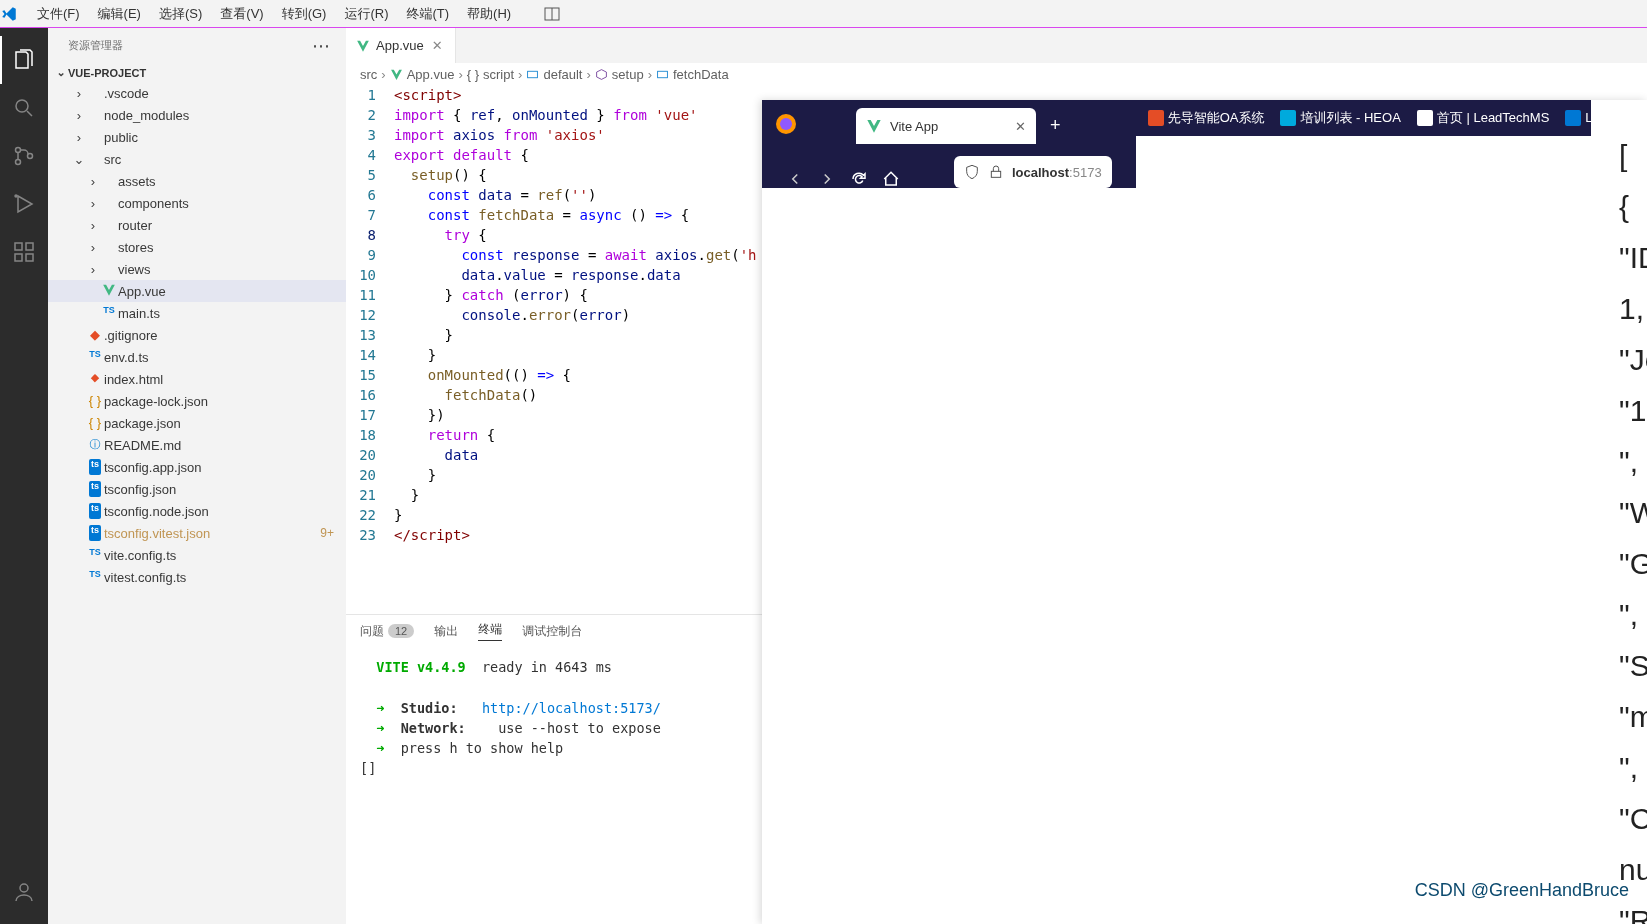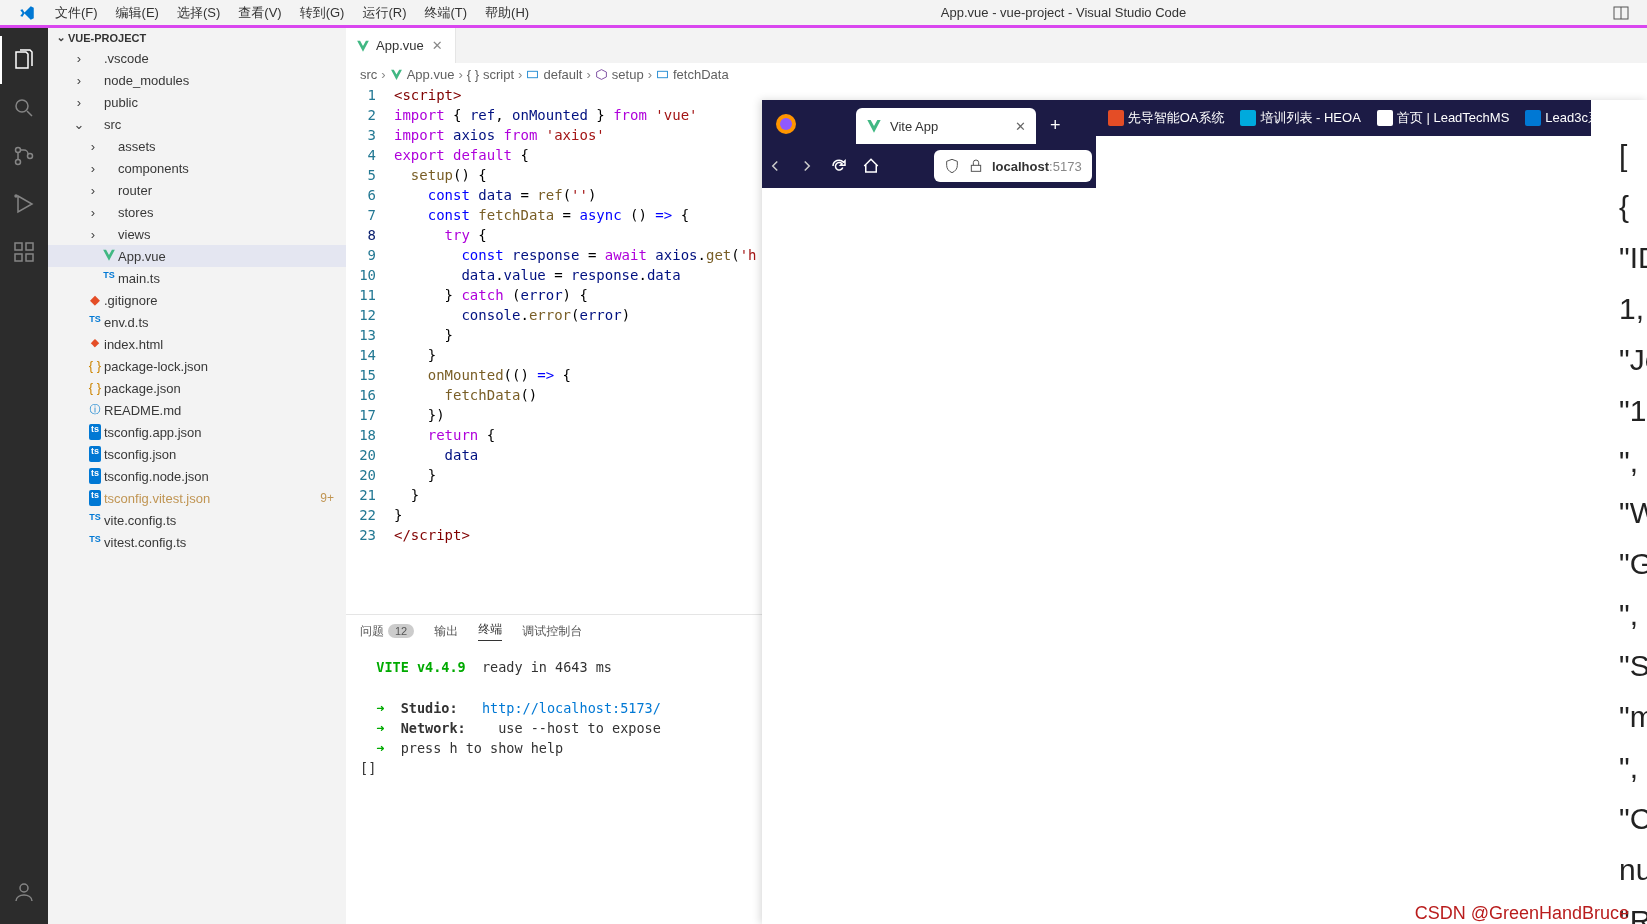--- a/index.html
+++ b/index.html
@@ -1,18 +1,18 @@
 <!DOCTYPE html>
 <html><head>
   <meta charset="utf-8">
   <style>
     * { margin: 0; padding: 0; box-sizing: border-box; }
     body { font-family: -apple-system, "Segoe UI", sans-serif; font-size: 13px; color: #333; overflow: hidden; height: 924px; width: 1647px; position: relative; background: #fff; }
     
-    .menubar { height: 28px; background: #f3f3f3; display: flex; align-items: center; padding: 0 18px; border-bottom: 3px solid #d946ef; }
+    .menubar { height: 28px; background: #f3f3f3; display: flex; align-items: center; padding: 0 0; border-bottom: 1px solid #d946ef; }
     .menubar-logo { width: 18px; height: 18px; margin-right: 10px; }
     .menu-item { padding: 0 9px; cursor: pointer; color: #333; }
     .menubar-title { flex: 1; text-align: center; color: #333; }
     .menubar-right { width: 40px; display: flex; justify-content: flex-end; }
     
     .main { display: flex; height: calc(100% - 28px); }
     
     .activity-bar { width: 48px; background: #2c2c2c; display: flex; flex-direction: column; align-items: center; padding-top: 8px; }
     .activity-item { width: 48px; height: 48px; display: flex; align-items: center; justify-content: center; color: #858585; cursor: pointer; position: relative; }
     .activity-item.active { color: #fff; }
@@ -59,44 +59,43 @@
     .t-arrow { color: #00aa00; }
     .t-bold { font-weight: bold; }
     
     .browser { position: absolute; top: 100px; left: 762px; right: 0; bottom: 0; background: #fff; box-shadow: -2px 0 8px rgba(0,0,0,0.15); display: flex; flex-direction: row; }
     .browser-top { background: #1c1b45; height: 88px; display: flex; flex-direction: column; }
     .browser-tabs { height: 44px; display: flex; align-items: flex-end; padding-left: 50px; gap: 0px; }
     .ff-logo { position: absolute; left: 12px; top: 12px; width: 24px; height: 24px; }
     .browser-tab { background: #fff; border-radius: 6px 6px 0 0; display: flex; align-items: center; padding: 0 10px; height: 36px; gap: 8px; min-width: 180px; margin-left: 44px; }
     .browser-tab-close { color: #666; cursor: pointer; margin-left: auto; }
     .browser-newtab { color: #fff; padding: 8px 14px; cursor: pointer; font-size: 18px; }
-    .browser-nav { height: 44px; display: flex; align-items: center; gap: 4px; padding: 0 4px; }
+    .browser-nav { height: 44px; display: flex; align-items: flex-end; gap: 4px; padding: 0 24px; }
     .nav-btn { color: #ccc; cursor: pointer; width: 28px; text-align: center; }
     .url-bar { flex: 1; background: #fff; border-radius: 6px; height: 32px; display: flex; align-items: center; padding: 0 10px; gap: 8px; margin-left: 40px; }
     .url-text strong { font-weight: 600; }
     .bookmarks { background: #1c1b45; height: 36px; display: flex; align-items: center; gap: 16px; padding: 0 12px; color: #fff; font-size: 13px; overflow: hidden; }
     .bookmark { display: flex; align-items: center; gap: 4px; white-space: nowrap; }
     .bm-icon { width: 16px; height: 16px; }
     .browser-content { flex: 1; padding: 30px 28px; font-size: 30px; line-height: 1.7; color: #222; overflow: hidden; }
     
-    .watermark { position: absolute; right: 18px; bottom: 0; color: #b91c1c; font-size: 18px; }
+    .watermark { position: absolute; right: 18px; bottom: 23px; color: #0c4a6e; font-size: 18px; }
     
     svg { display: block; }
   </style>
 </head>
 <body>
 
 <div class="menubar">
   <span class="menubar-logo">
     <svg viewBox="0 0 24 24" width="18" height="18">
         <path fill="#0078d4" d="M17 3l4 2v14l-4 2-9-9 9-9zM3 8l3-1 3 5-3 5-3-1 3-4-3-4z"></path>
       </svg>
   </span>
   <span id="menu-items"><span class="menu-item">文件(F)</span><span class="menu-item">编辑(E)</span><span class="menu-item">选择(S)</span><span class="menu-item">查看(V)</span><span class="menu-item">转到(G)</span><span class="menu-item">运行(R)</span><span class="menu-item">终端(T)</span><span class="menu-item">帮助(H)</span></span>
-  <span class="menubar-title">App.vue - vue-project - Visual Studio Code</span>
   <span class="menubar-right">
     <svg width="16" height="16" viewBox="0 0 16 16">
         <rect x="1" y="2" width="14" height="12" fill="none" stroke="#555"></rect>
         <line x1="8" y1="2" x2="8" y2="14" stroke="#555"></line>
       </svg>
   </span>
 </div>
 
 <div class="main">
   <div class="activity-bar">
@@ -135,20 +134,24 @@
       </div>
     <div class="activity-item activity-bottom">
         <svg width="24" height="24" viewBox="0 0 24 24" fill="none" stroke="currentColor" stroke-width="1.5">
           <circle cx="12" cy="8" r="4"></circle>
           <path d="M4 21c0-4 4-6 8-6s8 2 8 6"></path>
         </svg>
       </div>
   </div>
 
   <div class="sidebar">
+    <div class="sidebar-header">
+      <span>资源管理器</span>
+      <span class="sidebar-actions">⋯</span>
+    </div>
     <div class="project-title">
       <span class="tree-chevron">⌄</span>
       <span>VUE-PROJECT</span>
     </div>
     <div class="tree" id="tree">
         <div class="tree-item indent-1">
     <span class="tree-chevron">›</span>
     <span class="tree-icon"></span>
     <span>.vscode</span>
 

